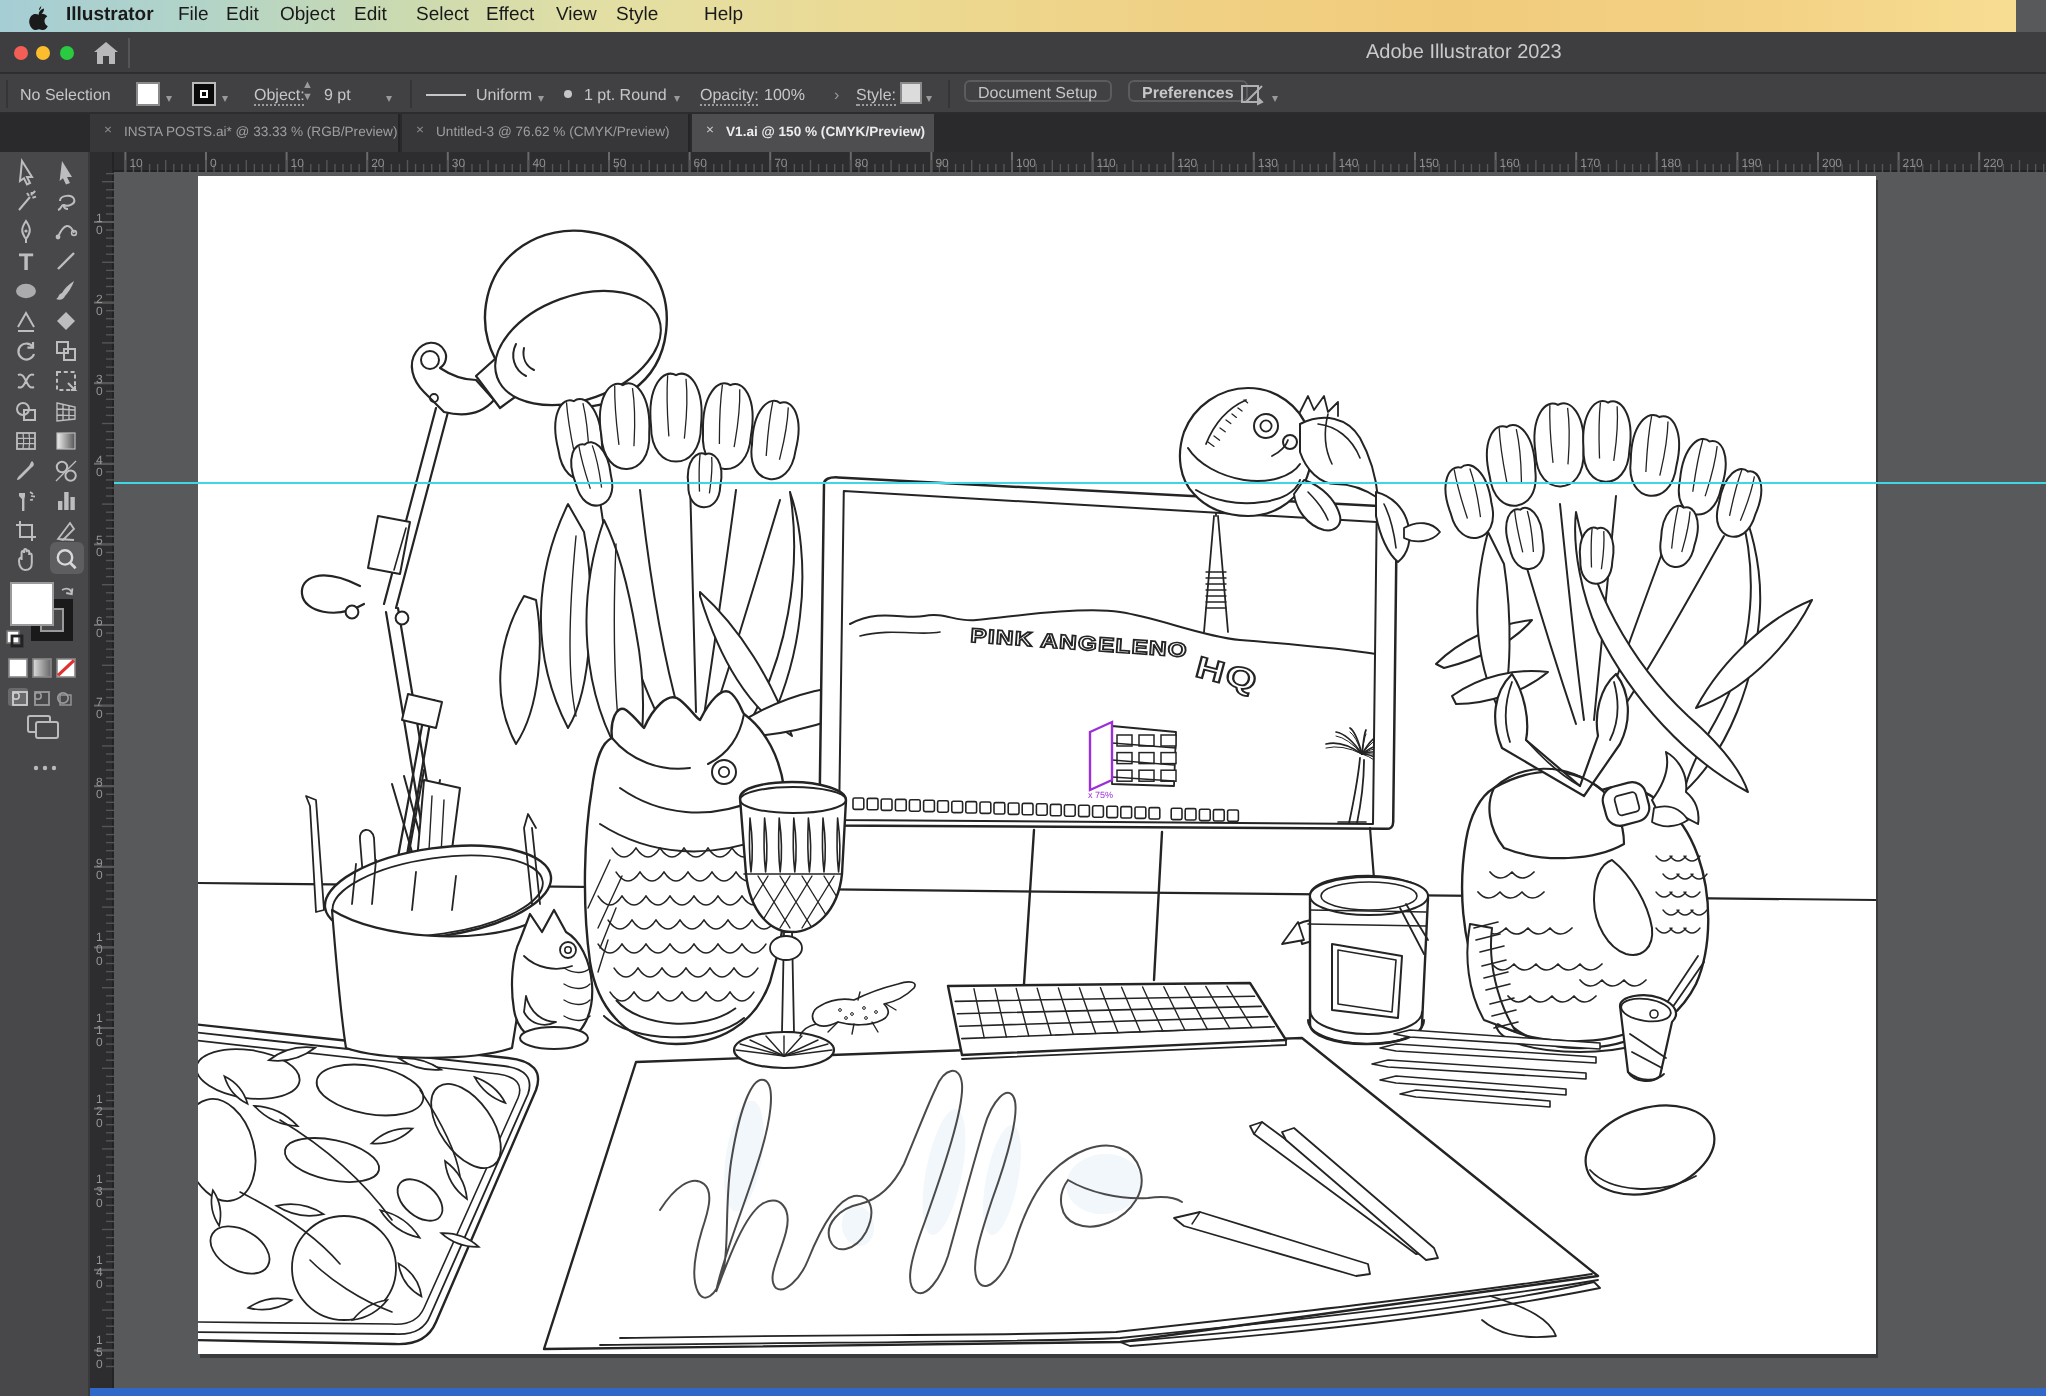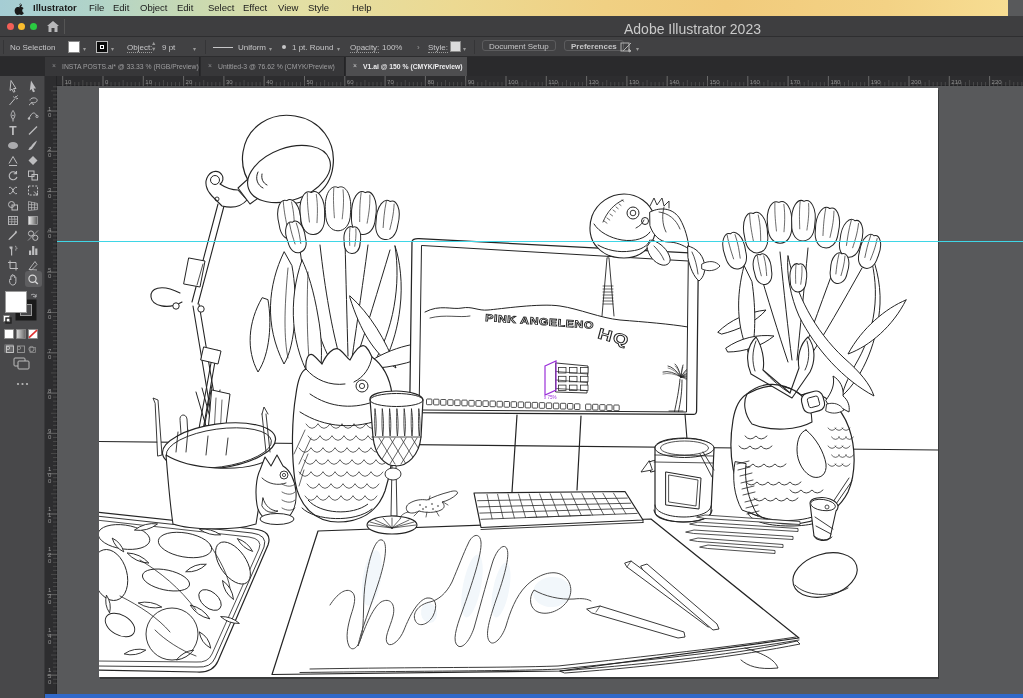--- a/index.html
+++ b/index.html
@@ -1096,21 +1096,21 @@
 <span style="position:absolute;left:352px;top:2px">Help</span>
 </div>
 <div style="position:absolute;left:0;top:16px;width:1023px;height:21px;background:#3e3e40;border-bottom:1px solid #2e2e30;">
 <span style="position:absolute;left:7px;top:7px;width:7px;height:7px;border-radius:50%;background:#f35f57"></span>
 <span style="position:absolute;left:18px;top:7px;width:7px;height:7px;border-radius:50%;background:#fbbd2e"></span>
 <span style="position:absolute;left:30px;top:7px;width:7px;height:7px;border-radius:50%;background:#2aca41"></span>
 <svg style="position:absolute;left:47px;top:5px" width="12" height="11" viewBox="0 0 12 11">
       <path d="M6,0 L12,5 L10.5,5 L10.5,11 L7.5,11 L7.5,7 L4.5,7 L4.5,11 L1.5,11 L1.5,5 L0,5 Z" fill="#b8b8ba"></path>
     </svg>
 <span style="position:absolute;left:64px;top:3px;width:1px;height:15px;background:#555"></span>
-<span style="position:absolute;left:624px;top:5px;font-size:14px;color:#cacaca">Adobe Illustrator 2023</span>
+<span style="position:absolute;left:683px;top:5px;font-size:10px;color:#cacaca">Adobe Illustrator 2023</span>
 </div>
 <div style="position:absolute;left:0;top:37px;width:1023px;height:20px;background:#414143;border-bottom:1px solid #2c2c2e;font-size:8px;color:#c6c6c8;">
 <span style="position:absolute;left:3px;top:3px;width:1px;height:14px;background:#353537"></span>
 <span style="position:absolute;left:10px;top:6px">No Selection</span>
 <span style="position:absolute;left:68px;top:4px;width:12px;height:12px;background:#fff;border:1px solid #8a8a8a"></span>
 <span style="position:absolute;left:83px;top:8px;color:#9a9a9a;font-size:6px">▾</span>
 <span style="position:absolute;left:96px;top:4px;width:12px;height:12px;background:#0a0a0a;border:1px solid #bbb"></span>
 <span style="position:absolute;left:99.5px;top:7.5px;width:4px;height:4px;border:1.5px solid #fff"></span>
 <span style="position:absolute;left:111px;top:8px;color:#9a9a9a;font-size:6px">▾</span>
 <span style="position:absolute;left:127px;top:6px;border-bottom:1px dotted #9a9a9a">Object:</span>

